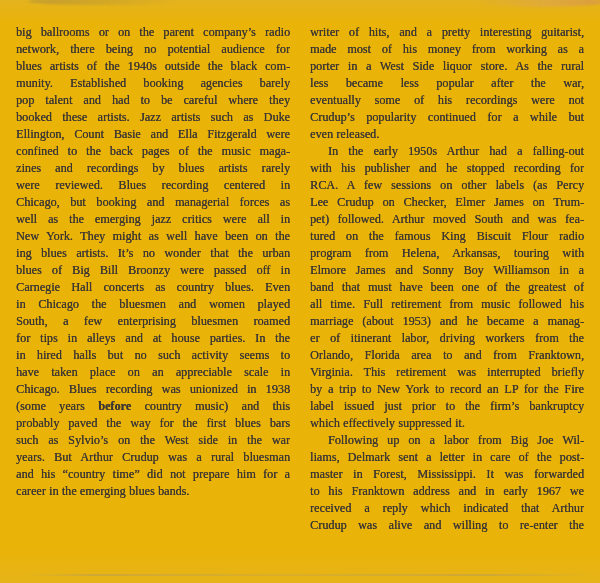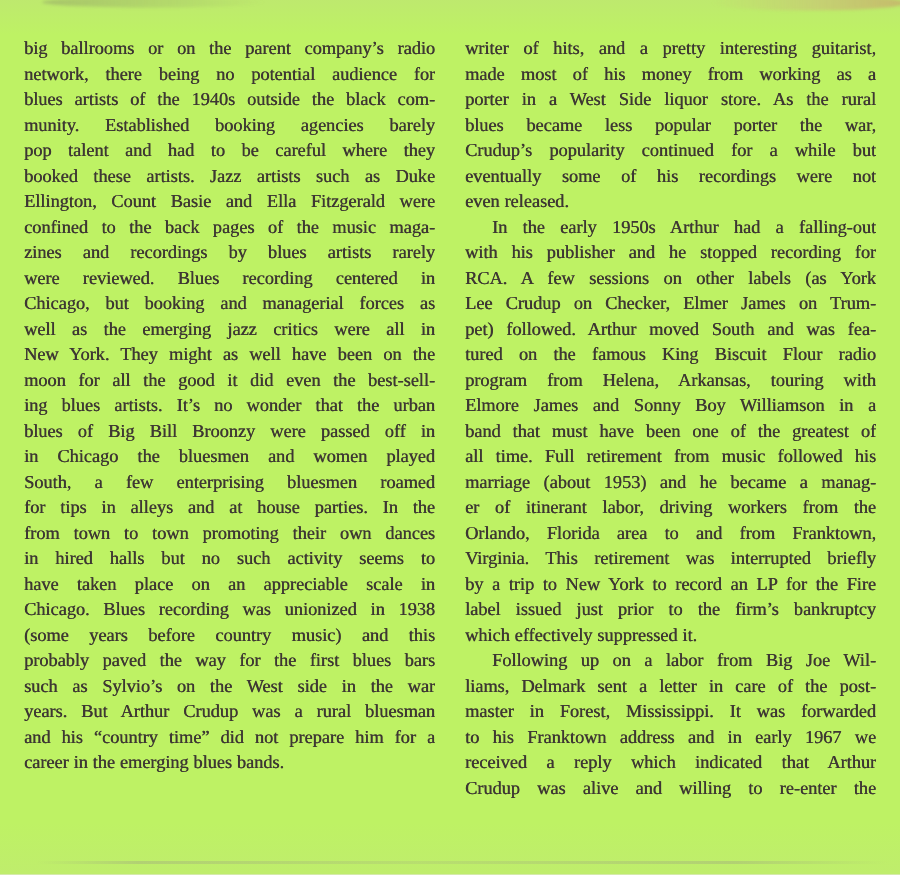--- a/index.html
+++ b/index.html
@@ -81,71 +81,70 @@
     text-align: justify;
     text-align-last: justify;
     -moz-text-align-last: justify;
     word-spacing: 0.2px;
   }
   .line.indent { text-indent: 18px; }
   .line.para-end {
     text-align-last: left;
     -moz-text-align-last: left;
   }
-  .bold { font-weight: normal; }
+  .bold { font-weight: bold; }
 </style>
 </head>
 <body>
 
-<div class="page" style="background: #bef264; color: rgb(62, 56, 51);">
+<div class="page" style="background: #eab308; color: rgb(62, 56, 51);">
   <div class="smudge-top-left"></div>
   <div class="smudge-top-right"></div>
   <div class="columns">
     <div class="col">
         <div class="line">big ballrooms or on the parent company’s radio</div>
         <div class="line">network, there being no potential audience for</div>
         <div class="line">blues artists of the 1940s outside the black com-</div>
         <div class="line">munity. Established booking agencies barely</div>
         <div class="line">pop talent and had to be careful where they</div>
         <div class="line">booked these artists. Jazz artists such as Duke</div>
         <div class="line">Ellington, Count Basie and Ella Fitzgerald were</div>
         <div class="line">confined to the back pages of the music maga-</div>
         <div class="line">zines and recordings by blues artists rarely</div>
         <div class="line">were reviewed. Blues recording centered in</div>
         <div class="line">Chicago, but booking and managerial forces as</div>
         <div class="line">well as the emerging jazz critics were all in</div>
         <div class="line">New York. They might as well have been on the</div>
-        <div class="line">moon for all the good it did even the best-sell-</div>
         <div class="line">ing blues artists. It’s no wonder that the urban</div>
         <div class="line">blues of Big Bill Broonzy were passed off in</div>
+        <div class="line">Carnegie Hall concerts as country blues. Even</div>
         <div class="line">in Chicago the bluesmen and women played</div>
         <div class="line">South, a few enterprising bluesmen roamed</div>
         <div class="line">for tips in alleys and at house parties. In the</div>
-        <div class="line">from town to town promoting their own dances</div>
         <div class="line">in hired halls but no such activity seems to</div>
         <div class="line">have taken place on an appreciable scale in</div>
         <div class="line">Chicago. Blues recording was unionized in 1938</div>
         <div class="line"><span>(some years </span><span class="bold">before</span><span> country music) and this</span></div>
         <div class="line">probably paved the way for the first blues bars</div>
         <div class="line">such as Sylvio’s on the West side in the war</div>
         <div class="line">years. But Arthur Crudup was a rural bluesman</div>
         <div class="line">and his “country time” did not prepare him for a</div>
         <div class="line para-end">career in the emerging blues bands.</div>
       </div>
     <div class="col">
         <div class="line">writer of hits, and a pretty interesting guitarist,</div>
         <div class="line">made most of his money from working as a</div>
         <div class="line">porter in a West Side liquor store. As the rural</div>
-        <div class="line">blues became less popular porter the war,</div>
+        <div class="line">less became less popular after the war,</div>
+        <div class="line">eventually some of his recordings were not</div>
         <div class="line">Crudup’s popularity continued for a while but</div>
-        <div class="line">eventually some of his recordings were not</div>
         <div class="line para-end">even released.</div>
         <div class="line indent">In the early 1950s Arthur had a falling-out</div>
         <div class="line">with his publisher and he stopped recording for</div>
-        <div class="line">RCA. A few sessions on other labels (as York</div>
+        <div class="line">RCA. A few sessions on other labels (as Percy</div>
         <div class="line">Lee Crudup on Checker, Elmer James on Trum-</div>
         <div class="line">pet) followed. Arthur moved South and was fea-</div>
         <div class="line">tured on the famous King Biscuit Flour radio</div>
         <div class="line">program from Helena, Arkansas, touring with</div>
         <div class="line">Elmore James and Sonny Boy Williamson in a</div>
         <div class="line">band that must have been one of the greatest of</div>
         <div class="line">all time. Full retirement from music followed his</div>
         <div class="line">marriage (about 1953) and he became a manag-</div>
         <div class="line">er of itinerant labor, driving workers from the</div>
         <div class="line">Orlando, Florida area to and from Franktown,</div>

